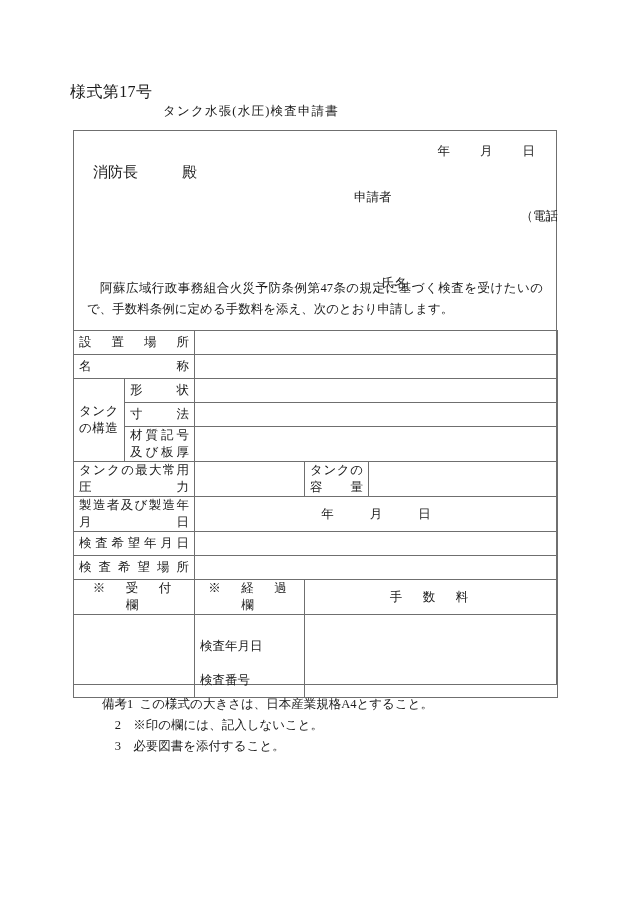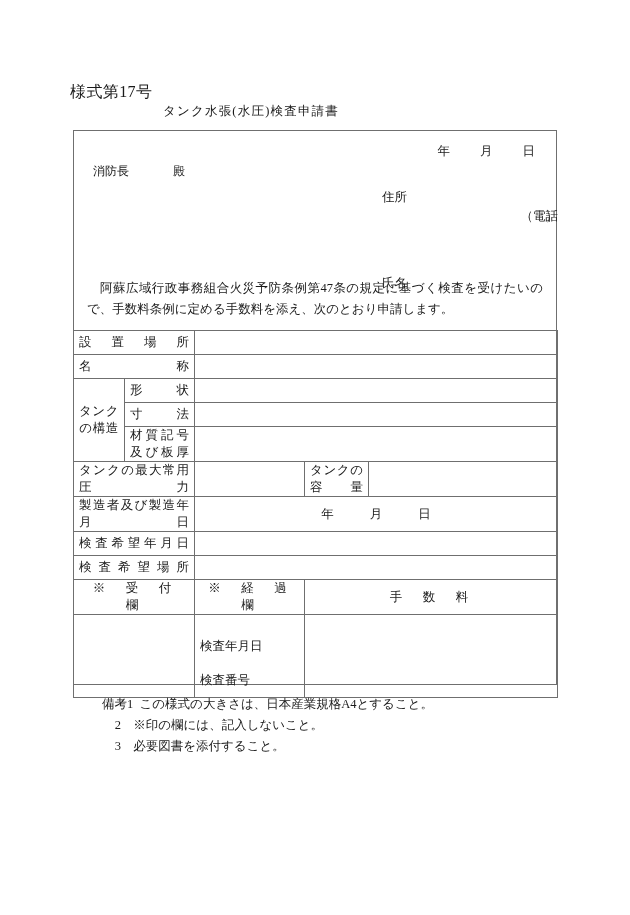--- a/index.html
+++ b/index.html
@@ -68,21 +68,21 @@
     white-space: nowrap;
   }
   .date-line span { display: inline-block; }
   .date-line .y { margin-right: 30px; }
   .date-line .m { margin-right: 30px; }
 
   .addressee {
     position: absolute;
     left: 20px;
     top: 33px;
-    font-size: 12px;
+    font-size: 15px;
     white-space: nowrap;
   }
   .addressee .dono { margin-left: 44px; }
 
   .applicant-block {
     position: absolute;
     left: 281px;
     top: 58px;
     font-size: 12.5px;
     line-height: 19px;
@@ -138,21 +138,21 @@
   .lbl {
     text-align: justify;
     text-align-last: justify;
     -moz-text-align-last: justify;
     white-space: normal;
   }
   .lbl2 { line-height: 17px; }
   .tall2 { height: 38px; }
   .tall3 { height: 44px; }
   .struct-label {
-    text-align: center;
+    text-align: left;
     line-height: 17px;
     letter-spacing: 0.5px;
   }
   .inner-date {
     text-align: center;
     white-space: nowrap;
   }
   .inner-date span { display: inline-block; }
   .inner-date .y { margin-right: 36px; }
   .inner-date .m { margin-right: 36px; }
@@ -198,21 +198,21 @@
 
     <div class="date-line">
       <span class="y">年</span><span class="m">月</span><span class="d">日</span>
     </div>
 
     <div class="addressee">
       <span>消防長</span><span class="dono">殿</span>
     </div>
 
     <div class="applicant-block">
-      <span class="lbl-address">住所</span>
+      <span class="lbl-applicant">申請者</span>
       <span class="lbl-tel"><span>（電話</span><span class="paren-close">）</span></span>
       <span class="lbl-name">氏名</span>
     </div>
 
     <div class="body-para">阿蘇広域行政事務組合火災予防条例第47条の規定に基づく検査を受けたいので、手数料条例に定める手数料を添え、次のとおり申請します。</div>
   </div>
 
   <table class="grid">
     <colgroup>
       <col style="width:51px">

